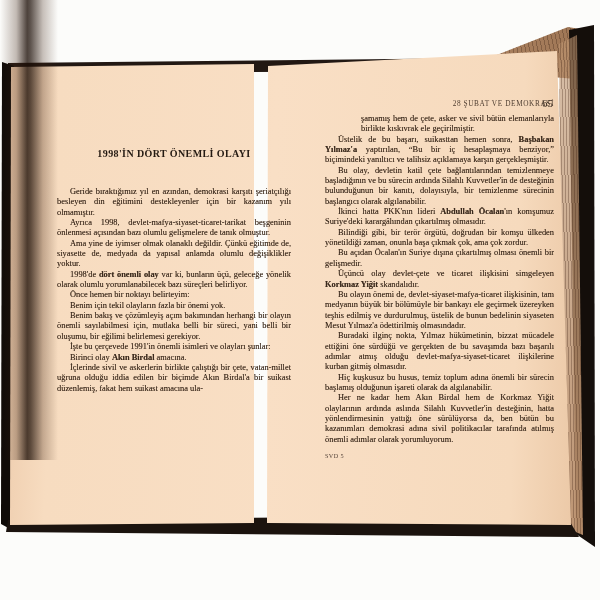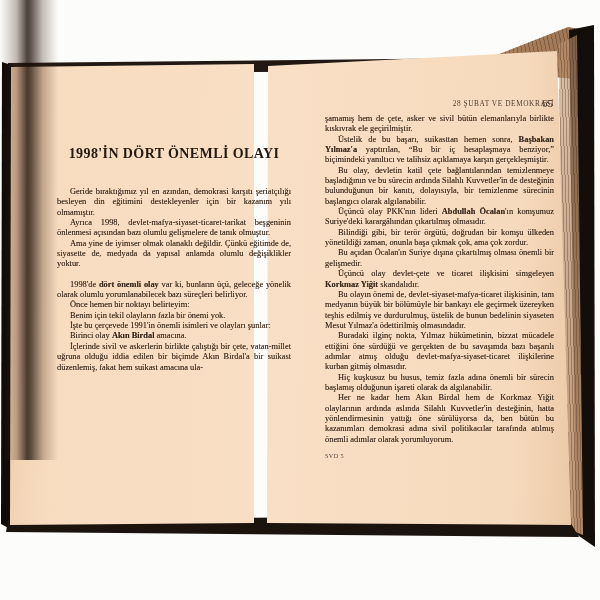--- a/index.html
+++ b/index.html
@@ -30,26 +30,26 @@
       linear-gradient(180deg, rgba(80,45,25,.16) 0px, rgba(80,45,25,0) 14px),
       linear-gradient(0deg, rgba(80,45,25,.14) 0px, rgba(80,45,25,0) 14px),
       linear-gradient(92deg,#d9ad88 0%,#f2d3b4 7%,#f9dfc5 45%,#f6dabd 85%,#e7c19d 100%);
       clip-path:polygon(268px 66px,557px 51px,571px 525px,267px 523px);}
   .gutter{left:240px;top:64px;width:58px;height:460px;inset:auto;position:absolute;
       background:linear-gradient(90deg, rgba(61,33,17,0) 0%, rgba(61,33,17,.30) 28%,
       rgba(28,14,6,.78) 47%, rgba(28,14,6,.70) 53%, rgba(61,33,17,.28) 74%, rgba(61,33,17,0) 100%);}
 
   
   .left-text{position:absolute;left:57px;top:148px;width:234px;}
-  .heading{font-size:14px;line-height:12px;font-weight:bold;text-align:center;
+  .heading{font-size:10px;line-height:12px;font-weight:bold;text-align:center;
       letter-spacing:.4px;color:#241a12;margin:0 0 27px 0;}
   .body p{margin:0;text-indent:13px;font-size:8.4px;line-height:10.35px;text-align:justify;
       color:#39291d;text-shadow:0 0 .4px rgba(70,45,25,.55);}
-  .body p.space{margin-top:10px;}
-  .body p.noindent{text-indent:0;}
+  .body p.space{}
+  .body p.noindent{text-indent:0;margin-left:36px;}
   .body .b{font-weight:bold;}
 
   .right-text{position:absolute;left:325px;top:99px;width:229px;}
   .running-head{position:relative;height:11px;margin-bottom:4px;font-size:7.3px;line-height:10px;
       color:#4e3d30;letter-spacing:.6px;}
   .rh-title{position:absolute;left:0;right:0;text-align:right;}
   .rh-num{position:absolute;right:1px;top:-1px;font-size:11px;letter-spacing:0;color:#3c2e23;}
   .sig{margin-top:7px;font-size:6.2px;color:#55443a;letter-spacing:.4px;}
 </style>
 </head>
@@ -68,39 +68,40 @@
 
   <div class="left-text">
     <h1 class="heading">1998'İN DÖRT ÖNEMLİ OLAYI</h1>
     <div class="body">
         <p><span>Geride bıraktığımız yıl en azından, demokrasi karşıtı şeriatçılığı besleyen din eğitimini destekleyenler için bir kazanım yılı olmamıştır.</span></p>
         <p><span>Ayrıca 1998, devlet-mafya-siyaset-ticaret-tarikat beşgeninin önlenmesi açısından bazı olumlu gelişmelere de tanık olmuştur.</span></p>
         <p><span>Ama yine de iyimser olmak olanaklı değildir. Çünkü eğitimde de, siyasette de, medyada da yapısal anlamda olumlu değişiklikler yoktur.</span></p>
         <p class="space"><span>1998'de </span><span class="b">dört önemli olay</span><span> var ki, bunların üçü, geleceğe yönelik olarak olumlu yorumlanabilecek bazı süreçleri belirliyor.</span></p>
         <p><span>Önce hemen bir noktayı belirteyim:</span></p>
         <p><span>Benim için tekil olayların fazla bir önemi yok.</span></p>
+        <p><span>Benim bakış ve çözümleyiş açım bakımından herhangi bir olayın önemli sayılabilmesi için, mutlaka belli bir süreci, yani belli bir oluşumu, bir eğilimi belirlemesi gerekiyor.</span></p>
         <p><span>İşte bu çerçevede 1991'in önemli isimleri ve olayları şunlar:</span></p>
         <p><span>Birinci olay </span><span class="b">Akın Birdal</span><span> amacına.</span></p>
         <p><span>İçlerinde sivil ve askerlerin birlikte çalıştığı bir çete, vatan-millet uğruna olduğu iddia edilen bir biçimde Akın Birdal'a bir suikast düzenlemiş, fakat hem suikast amacına ula-</span></p>
       </div>
   </div>
 
   <div class="right-text">
     <div class="running-head">
       <span class="rh-title">28 ŞUBAT VE DEMOKRASİ</span>
       <span class="rh-num">65</span>
     </div>
     <div class="body">
         <p class="noindent"><span>şamamış hem de çete, asker ve sivil bütün elemanlarıyla birlikte kıskıvrak ele geçirilmiştir.</span></p>
         <p><span>Üstelik de bu başarı, suikasttan hemen sonra, </span><span class="b">Başbakan Yılmaz'a</span><span> yaptırılan, “Bu bir iç hesaplaşmaya benziyor,” biçimindeki yanıltıcı ve talihsiz açıklamaya karşın gerçekleşmiştir.</span></p>
         <p><span>Bu olay, devletin katil çete bağlantılarından temizlenmeye başladığının ve bu sürecin ardında Silahlı Kuvvetler'in de desteğinin bulunduğunun bir kanıtı, dolayısıyla, bir temizlenme sürecinin başlangıcı olarak algılanabilir.</span></p>
-        <p><span>Üçüncü olay PKK'nın lideri </span><span class="b">Abdullah Öcalan</span><span>'ın komşumuz Suriye'deki karargâhından çıkartılmış olmasıdır.</span></p>
+        <p><span>İkinci hatta PKK'nın lideri </span><span class="b">Abdullah Öcalan</span><span>'ın komşumuz Suriye'deki karargâhından çıkartılmış olmasıdır.</span></p>
         <p><span>Bilindiği gibi, bir terör örgütü, doğrudan bir komşu ülkeden yönetildiği zaman, onunla başa çıkmak çok, ama çok zordur.</span></p>
         <p><span>Bu açıdan Öcalan'ın Suriye dışına çıkartılmış olması önemli bir gelişmedir.</span></p>
         <p><span>Üçüncü olay devlet-çete ve ticaret ilişkisini simgeleyen </span><span class="b">Korkmaz Yiğit</span><span> skandalıdır.</span></p>
         <p><span>Bu olayın önemi de, devlet-siyaset-mafya-ticaret ilişkisinin, tam medyanın büyük bir bölümüyle bir bankayı ele geçirmek üzereyken teşhis edilmiş ve durdurulmuş, üstelik de bunun bedelinin siyaseten Mesut Yılmaz'a ödettirilmiş olmasındadır.</span></p>
         <p><span>Buradaki ilginç nokta, Yılmaz hükümetinin, bizzat mücadele ettiğini öne sürdüğü ve gerçekten de bu savaşımda bazı başarılı adımlar atmış olduğu devlet-mafya-siyaset-ticaret ilişkilerine kurban gitmiş olmasıdır.</span></p>
-        <p><span>Hiç kuşkusuz bu husus, temiz fazla adına önemli bir sürecin başlamış olduğunun işareti olarak da algılanabilir.</span></p>
+        <p><span>Hiç kuşkusuz bu husus, temiz toplum adına önemli bir sürecin başlamış olduğunun işareti olarak da algılanabilir.</span></p>
         <p><span>Her ne kadar hem Akın Birdal hem de Korkmaz Yiğit olaylarının ardında aslında Silahlı Kuvvetler'in desteğinin, hatta yönlendirmesinin yattığı öne sürülüyorsa da, ben bütün bu kazanımları demokrasi adına sivil politikacılar tarafında atılmış önemli adımlar olarak yorumluyorum.</span></p>
       </div>
     <div class="sig">SVD 5</div>
   </div>
 </div>
 
 </body></html>

